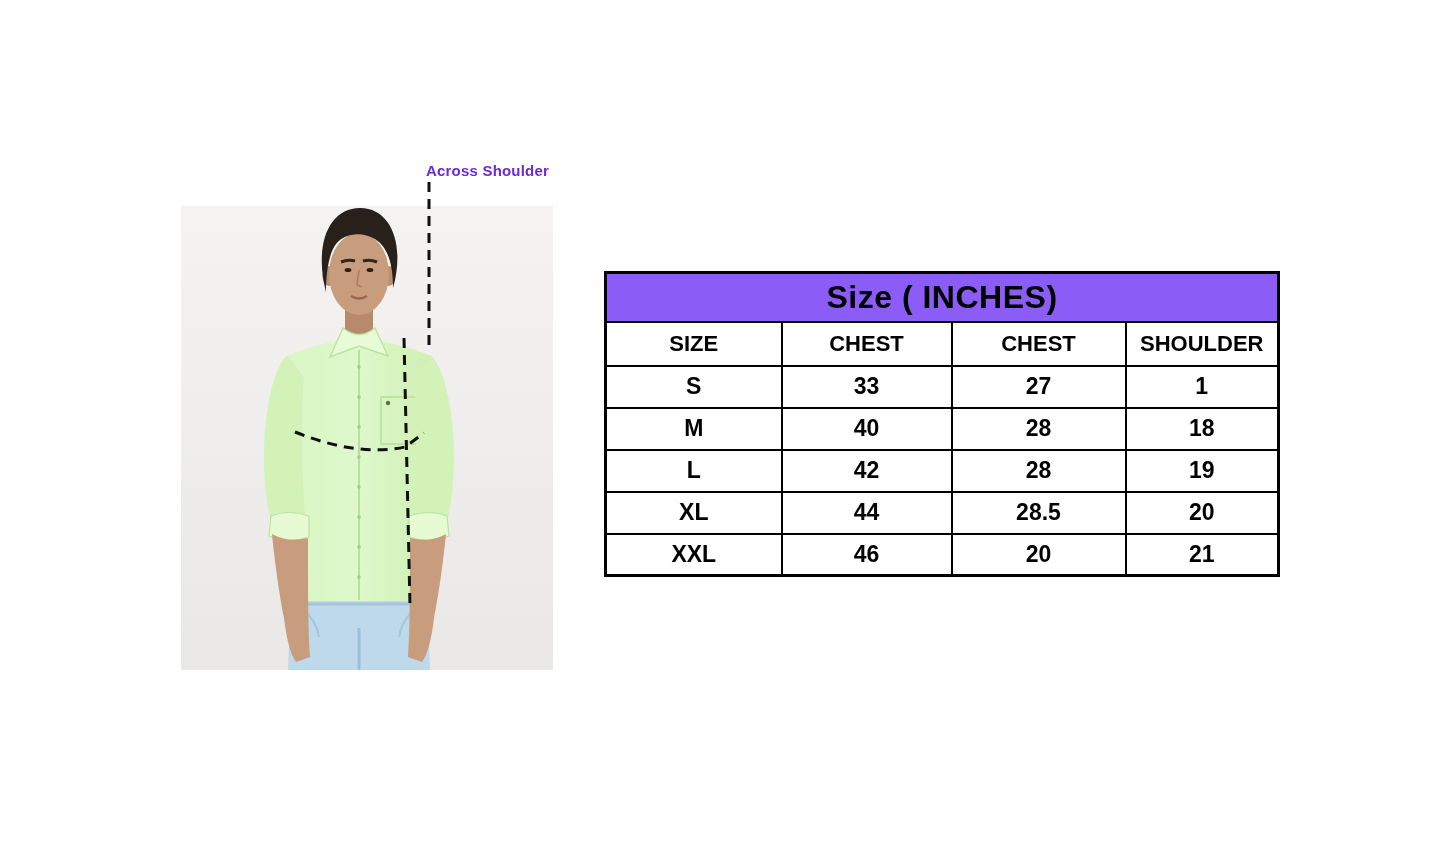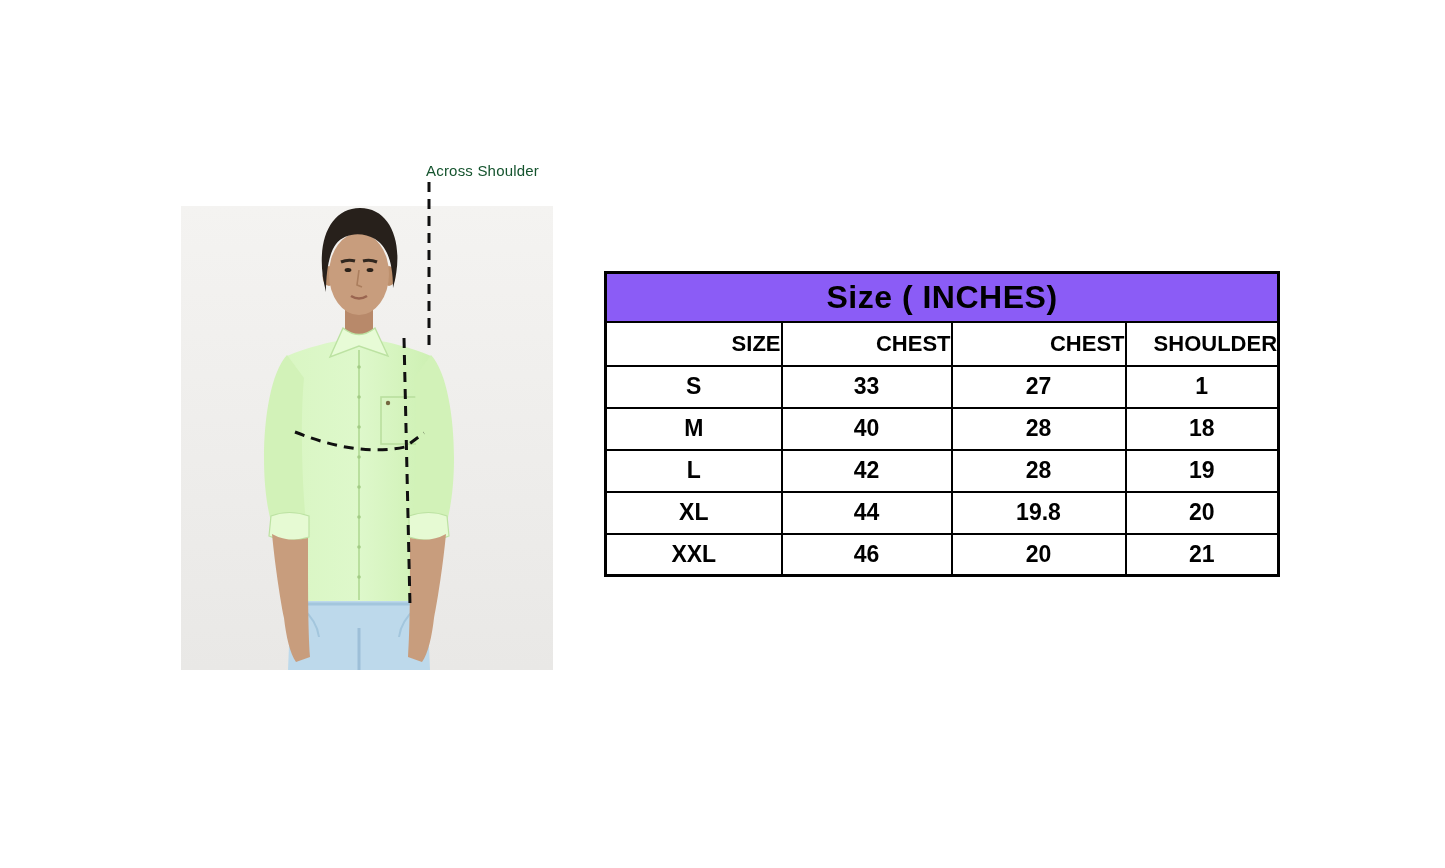--- a/index.html
+++ b/index.html
@@ -5,39 +5,39 @@
   * { margin:0; padding:0; box-sizing:border-box; }
   html,body { width:1445px; height:868px; background:#ffffff; overflow:hidden;
               font-family:"Liberation Sans", sans-serif; }
   .canvas { position:relative; width:1445px; height:868px; background:#ffffff; }
 
   
   .figure-region { position:absolute; left:160px; top:160px; width:400px; height:515px; }
   .figure-region svg { position:absolute; left:0; top:0; }
   .shoulder-label {
     position:absolute; left:266px; top:2px;
-    font-size:15px; font-weight:400; color:#14532d; white-space:nowrap;
+    font-size:15px; font-weight:700; color:#6d28d9; white-space:nowrap;
     letter-spacing:0.2px;
   }
 
   
   .size-table {
     position:absolute; left:604px; top:271px; width:673px;
     border-collapse:collapse; table-layout:fixed;
     border:3px solid #000;
   }
   .size-table th, .size-table td {
     border:2px solid #000; text-align:center; vertical-align:middle;
     color:#000; background:#ffffff; padding:0; overflow:hidden;
   }
   .size-table .title-cell {
     background:#8b5cf6; height:49px;
     font-size:32px; font-weight:700; letter-spacing:0.5px;
   }
-  .size-table .col-head { height:44px; font-size:22px; font-weight:700;text-align:right; }
+  .size-table .col-head { height:44px; font-size:22px; font-weight:700; }
   .size-table tbody td  { height:42px; font-size:23px; font-weight:700; }
 </style>
 </head>
 <body>
 
 <div class="canvas">
 
   <div class="figure-region">
     <svg width="400" height="515" viewBox="0 0 400 515">
       <defs>
@@ -161,21 +161,21 @@
       </tr>
       <tr>
         <td>L</td>
         <td>42</td>
         <td>28</td>
         <td>19</td>
       </tr>
       <tr>
         <td>XL</td>
         <td>44</td>
-        <td>19.8</td>
+        <td>28.5</td>
         <td>20</td>
       </tr>
       <tr>
         <td>XXL</td>
         <td>46</td>
         <td>20</td>
         <td>21</td>
       </tr>
     </tbody>
   </table>

